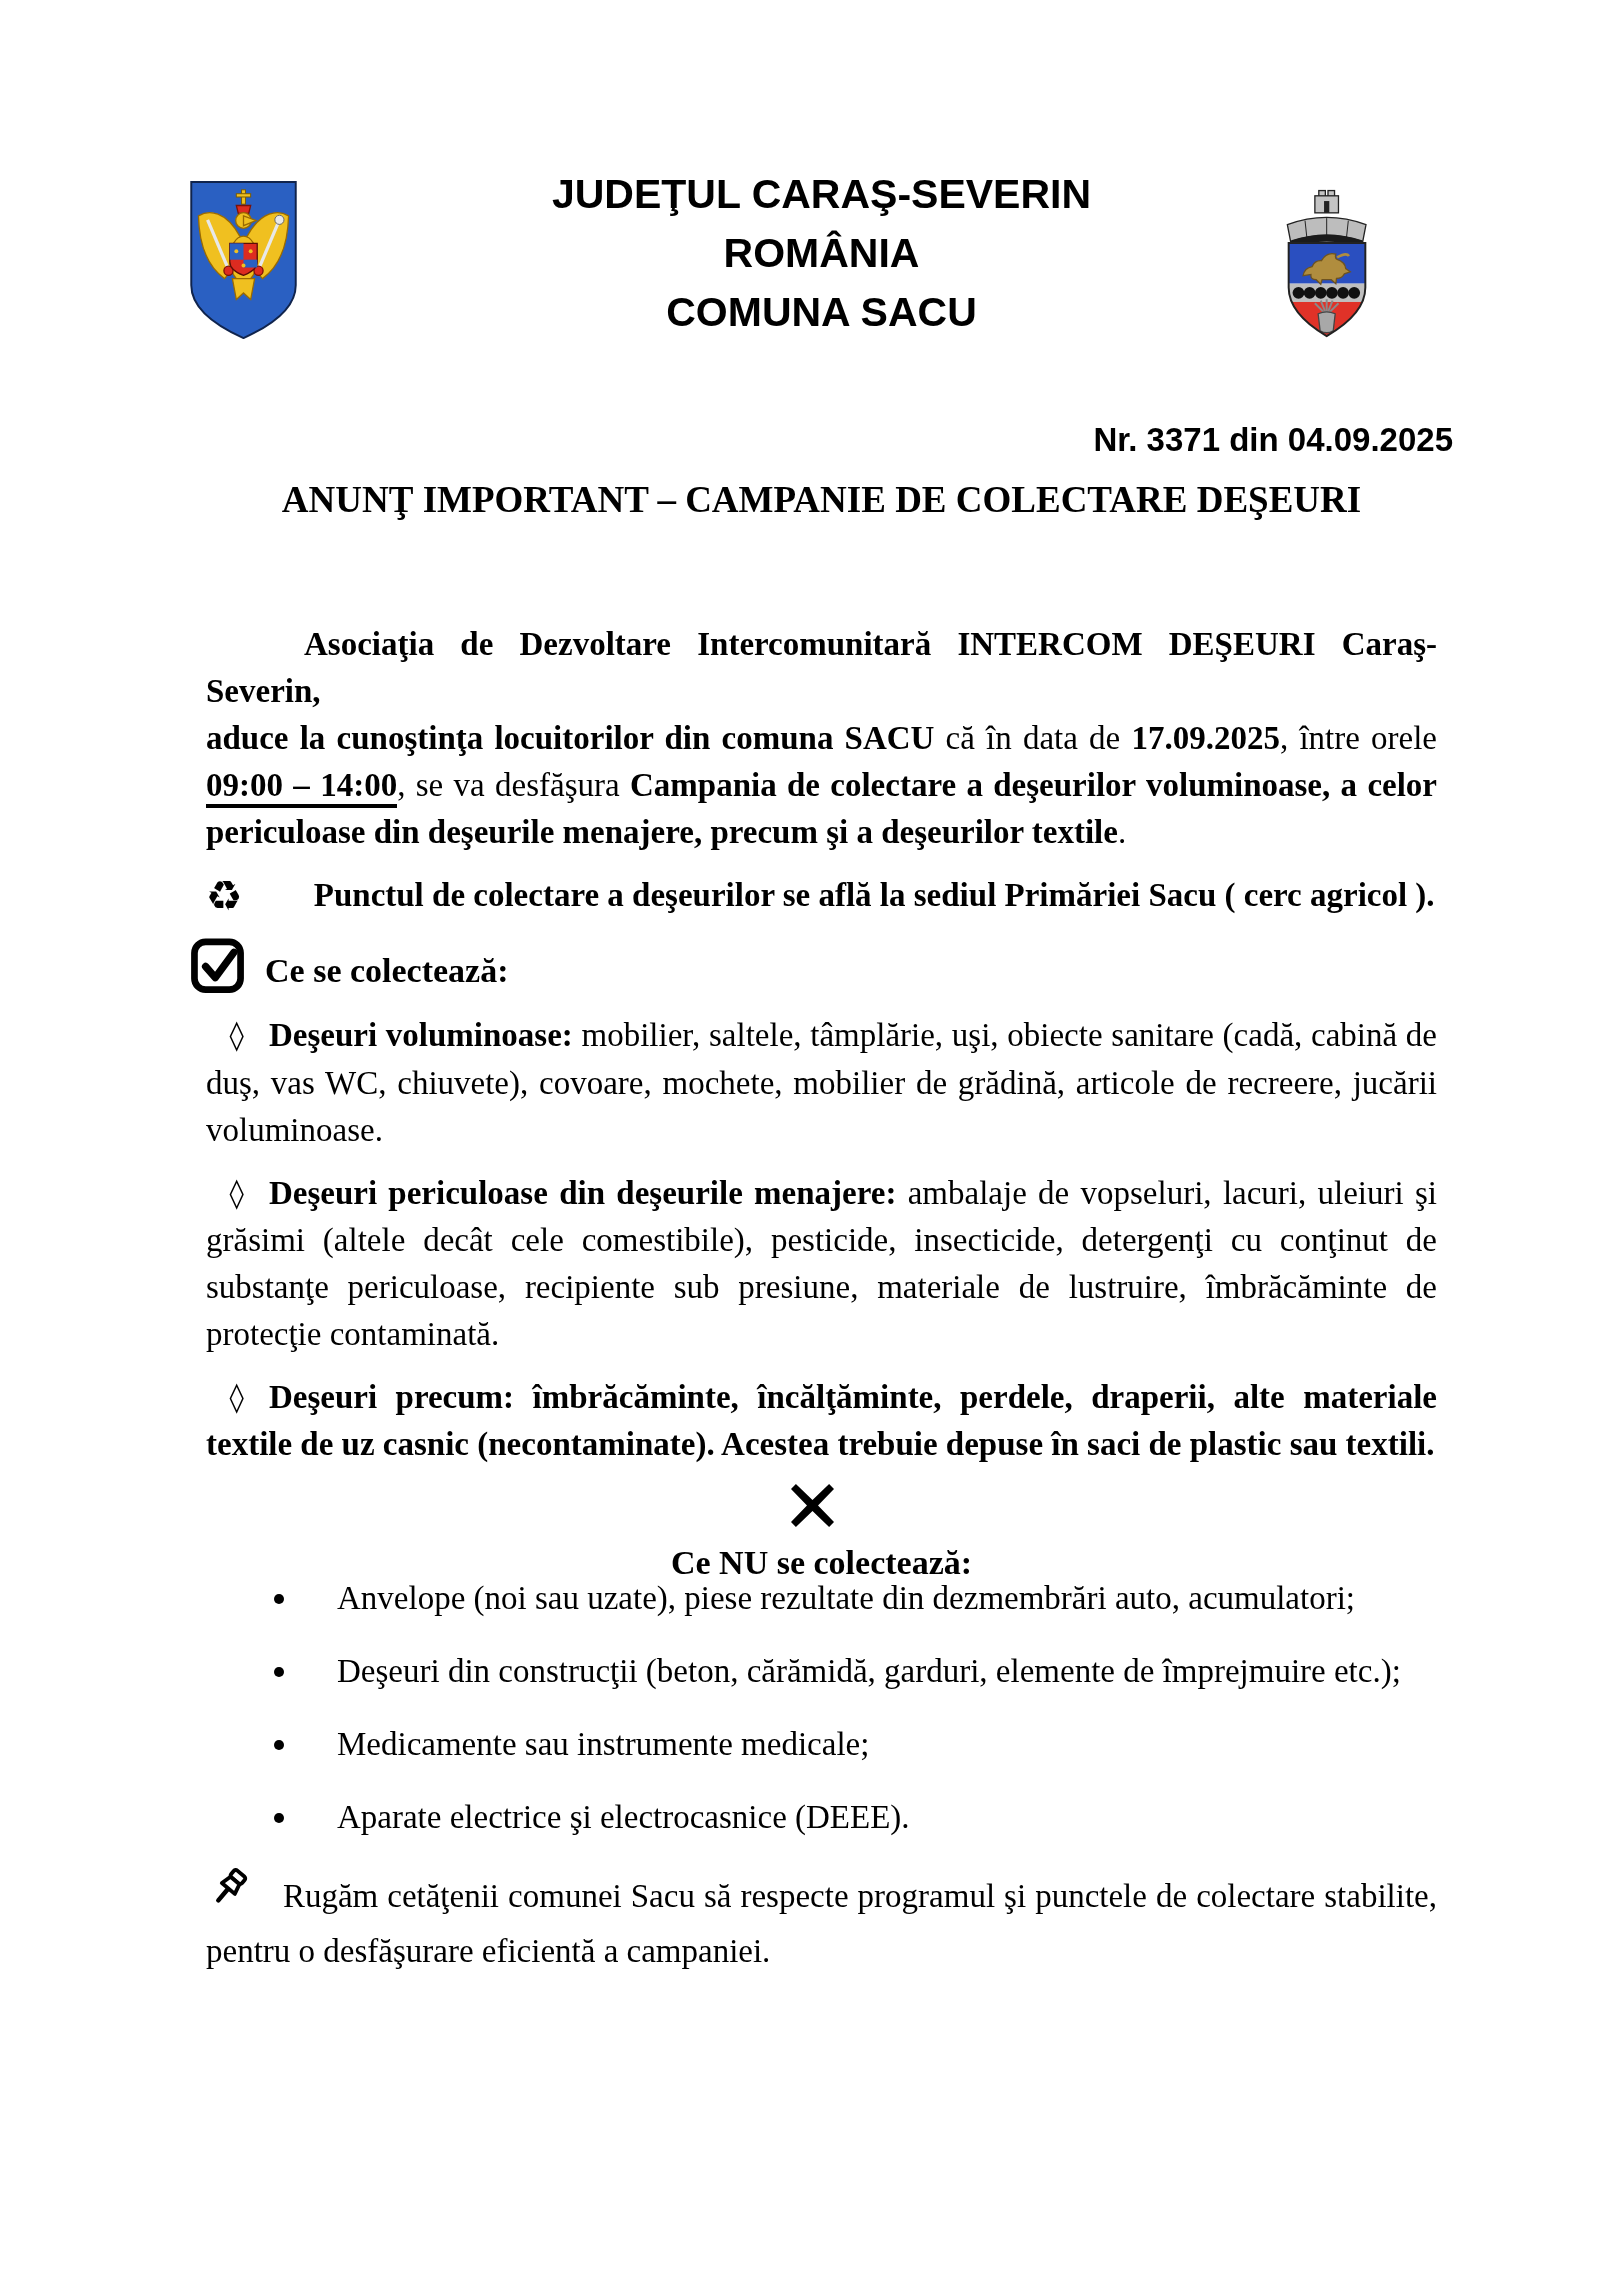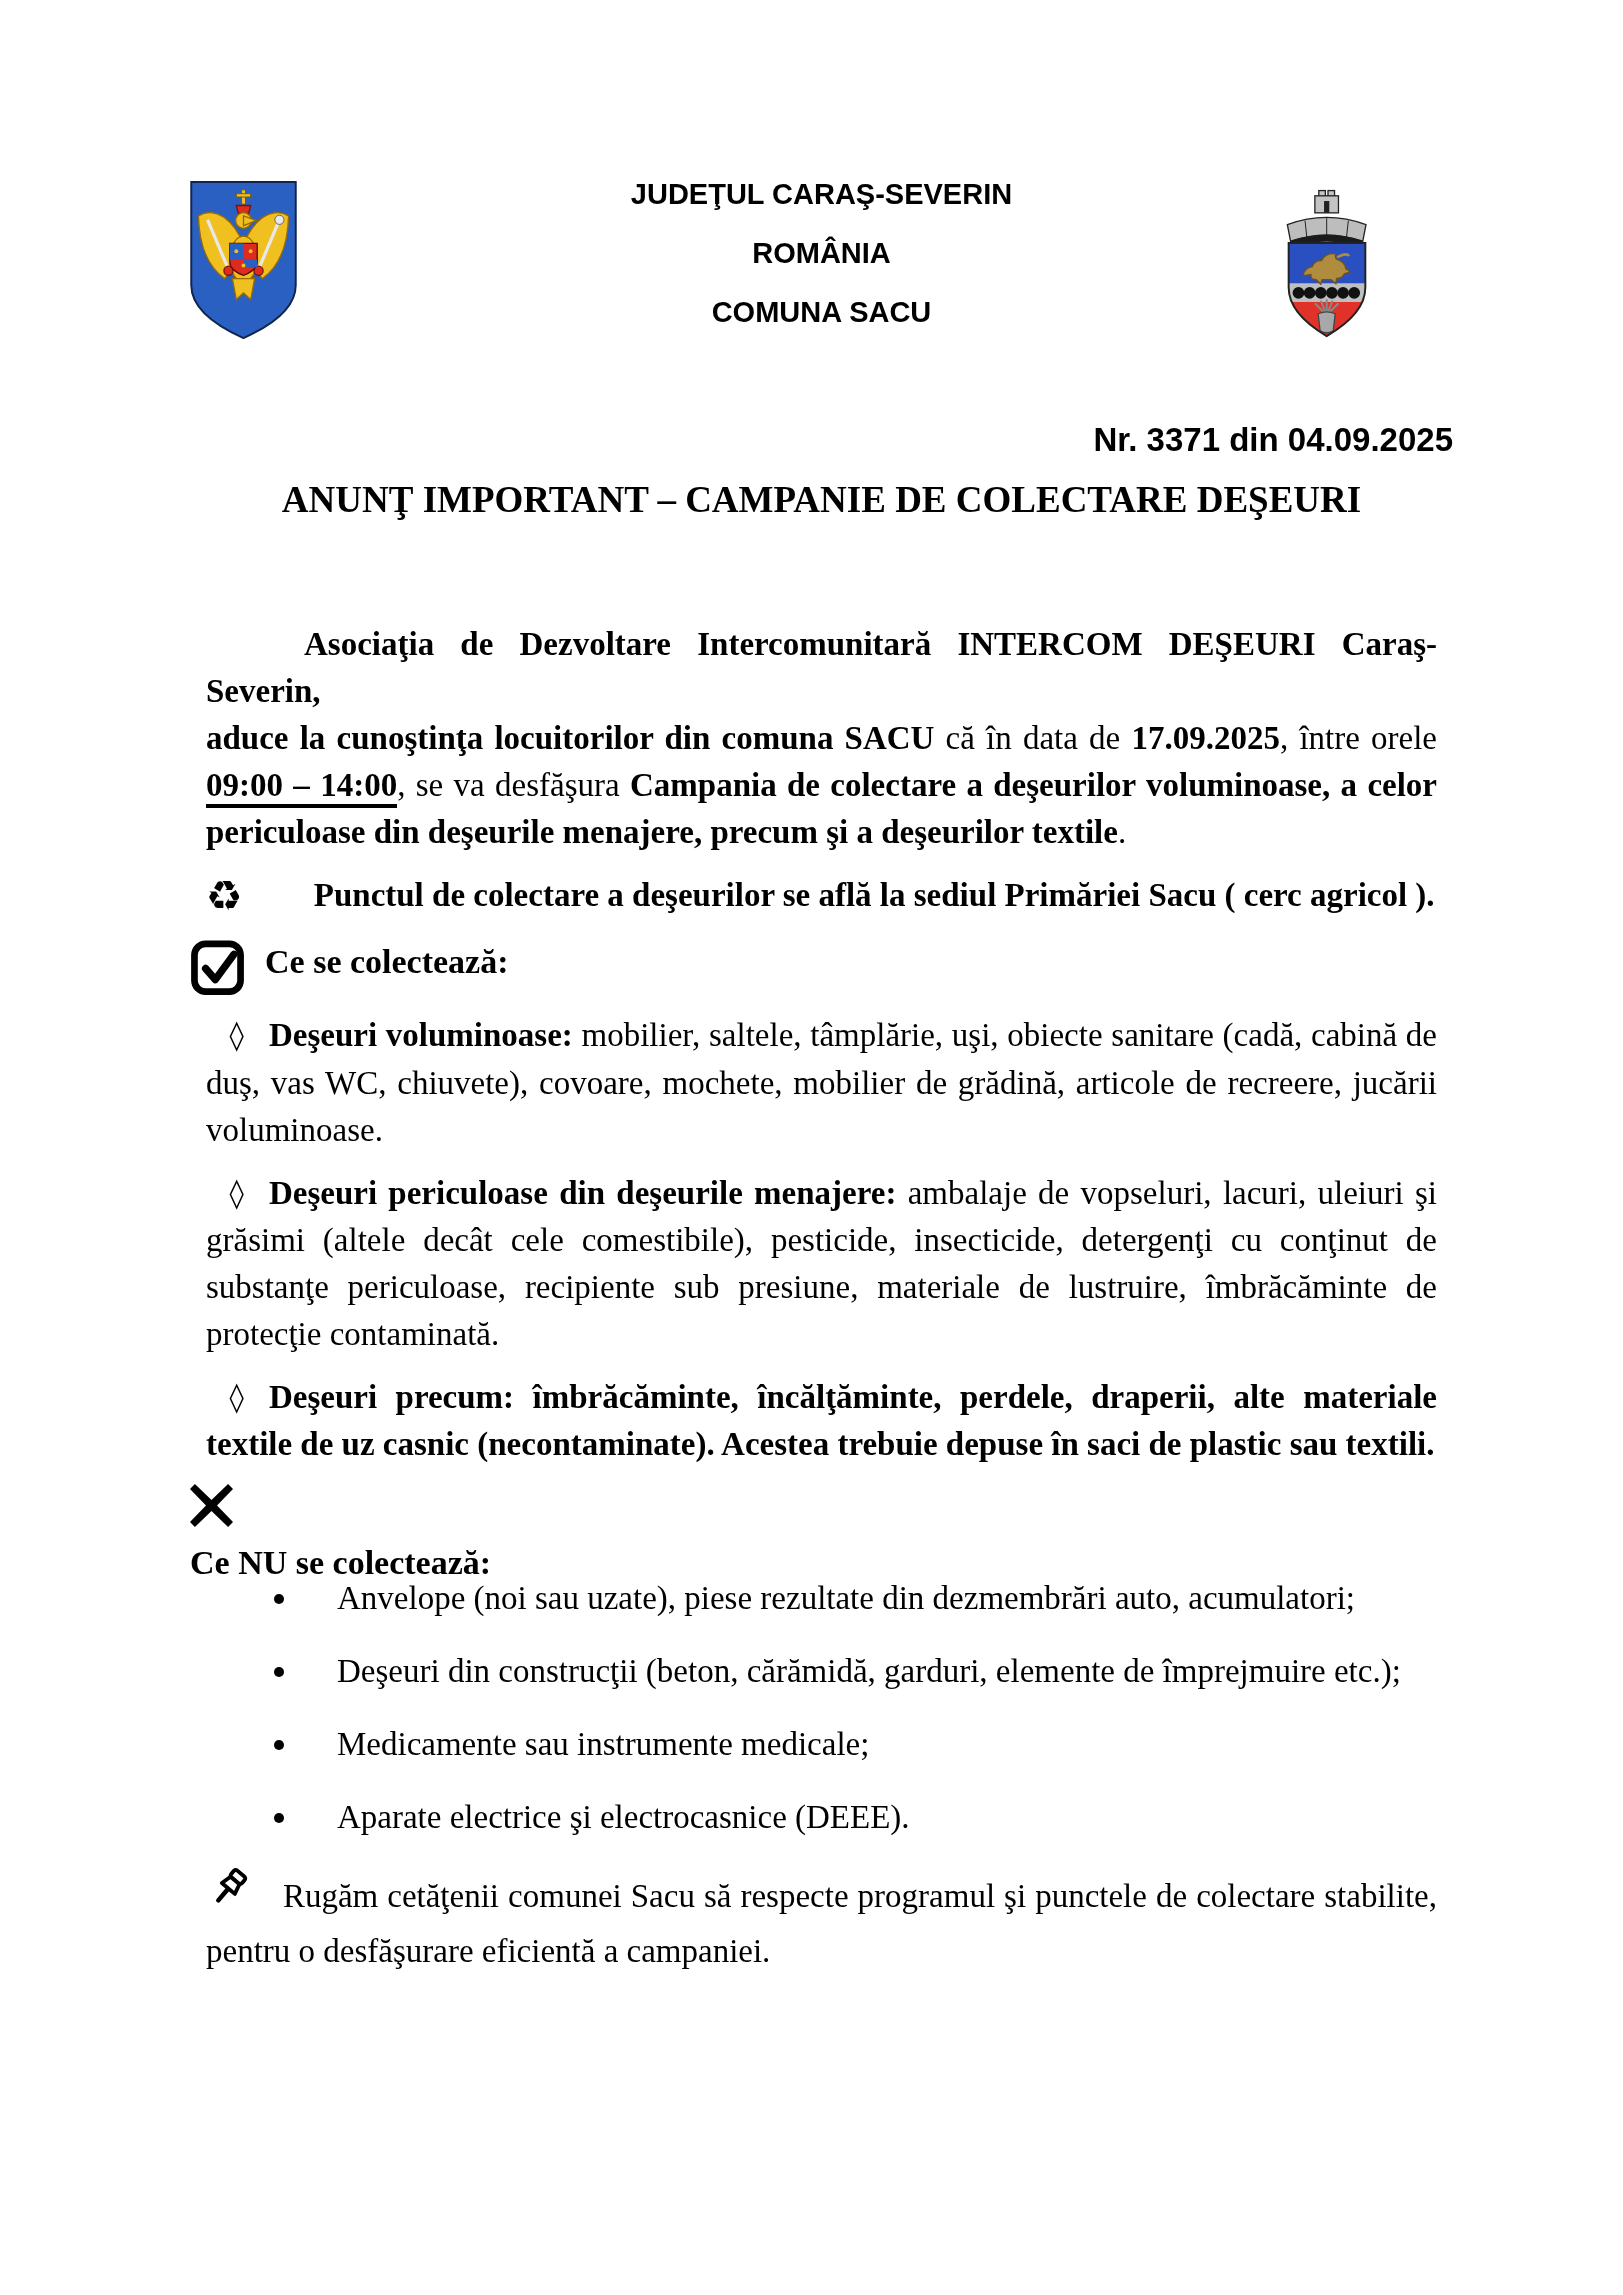--- a/index.html
+++ b/index.html
@@ -12,21 +12,21 @@
     color:#000;
   }
   
   .emblem{position:absolute;}
   .emblem-left{left:188px;top:179px;width:111px;height:162px;}
   .emblem-right{left:1269px;top:184px;width:116px;height:156px;}
   .header-text{
     position:absolute;left:190px;top:165px;width:1263px;
     text-align:center;
     font-family:"Liberation Sans",sans-serif;
-    font-weight:bold;font-size:29px;line-height:59px;
+    font-weight:bold;font-size:41px;line-height:59px;
   }
   
   .main{
     position:absolute;left:190px;top:398px;width:1263px;
     font-size:33px;line-height:47px;
   }
   .docnum{
     font-family:Liberation Sans, sans-serif;
     font-weight:bold;text-align:right;
     padding-top:17px;line-height:49px;
@@ -41,21 +41,21 @@
   .b{font-weight:bold;}
   .u{border-bottom:4.6px solid #000;padding-bottom:1px;}
   .recycle-p{margin-top:9.2px;font-weight:bold;}
   .icon-recycle{
     font-family:"DejaVu Sans","Liberation Sans",sans-serif;
     font-size:41px;font-weight:normal;vertical-align:-3.9px;
   }
   .sp-tab{display:inline-block;width:71px;}
   .sp-sm{display:inline-block;width:25px;}
   .heading{
-    display:flex;align-items:flex-start;
+    display:flex;align-items:center;
     font-weight:bold;font-size:34px;
   }
   .h-collect{margin-top:18.3px;height:65px;}
   .h-collect .hicon{margin-right:17px;}
   .h-not{margin-top:15.7px;height:63px;margin-bottom:18.3px;flex-direction:column;}
   .h-not .hicon{margin-right:18.3px;}
   .diamond-p{margin-top:9.2px;text-indent:23.6px;}
   .icon-diamond{
     font-family:"DejaVu Sans","Liberation Sans",sans-serif;
     font-size:29px;font-weight:bold;vertical-align:1.3px;

